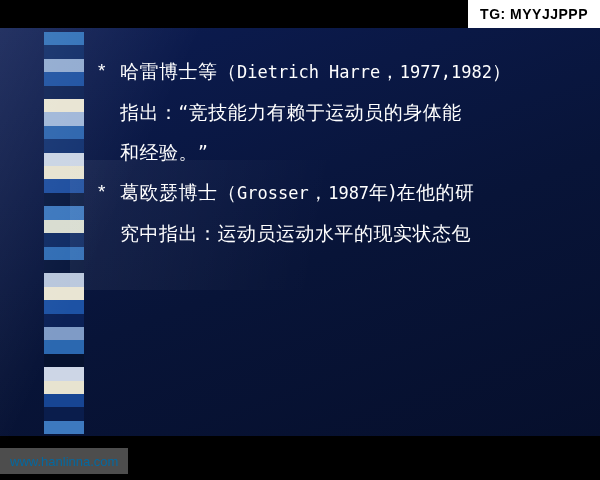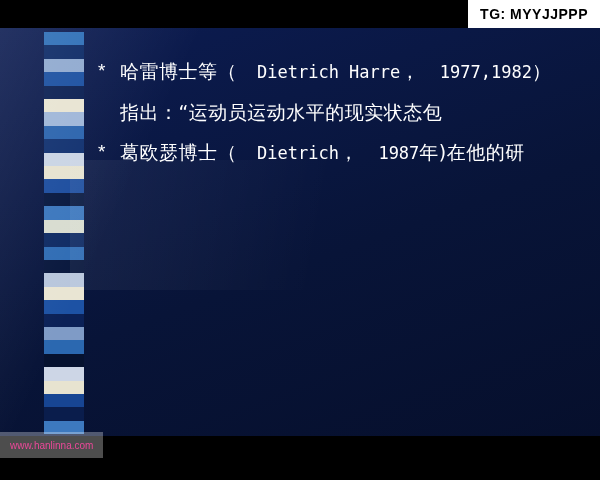--- a/index.html
+++ b/index.html
@@ -105,34 +105,33 @@
     font-size: 19px;
     line-height: 38px;
     letter-spacing: 0.5px;
     color: #ffffff;
     font-family: "DejaVu Sans", "Liberation Sans", sans-serif;
   }
   .bullet-text .latin {
     font-family: "DejaVu Sans Mono", "Liberation Mono", monospace;
     font-size: 17px;
     letter-spacing: 0px;
-    margin-left: 20px;
   }
   
   .url-bar {
     position: absolute;
     left: 0;
-    top: 432px;
+    top: 448px;
     height: 26px;
     padding: 0 10px;
     display: flex;
     align-items: center;
     background: rgba(255,255,255,0.30);
-    color: #ec4899;
-    font-size: 10px;
+    color: #0369a1;
+    font-size: 13px;
     font-family: "Liberation Sans", sans-serif;
   }
   
   .tg-tag {
     position: absolute;
     right: 0;
     top: 0;
     height: 28px;
     padding: 0 12px;
     display: flex;
@@ -190,25 +189,33 @@
   <div class="sheen"></div>
   <div class="sheen2"></div>
 
   <div class="content" id="content">
       <div class="bullet-row">
         <div class="bullet-mark">*</div>
         <div class="bullet-text">哈雷博士等（<span class="latin">Dietrich Harre</span>，<span class="latin">1977,1982</span>）</div>
       </div>
       <div class="bullet-row">
         <div class="bullet-mark"></div>
-        <div class="bullet-text">指出：“运动员运动水平的现实状态包</div>
+        <div class="bullet-text">指出：“竞技能力有赖于运动员的身体能</div>
+      </div>
+      <div class="bullet-row">
+        <div class="bullet-mark"></div>
+        <div class="bullet-text">和经验。”</div>
       </div>
       <div class="bullet-row">
         <div class="bullet-mark">*</div>
-        <div class="bullet-text">葛欧瑟博士（<span class="latin">Dietrich</span>，<span class="latin">1987</span>年)在他的研</div>
+        <div class="bullet-text">葛欧瑟博士（<span class="latin">Grosser</span>，<span class="latin">1987</span>年)在他的研</div>
+      </div>
+      <div class="bullet-row">
+        <div class="bullet-mark"></div>
+        <div class="bullet-text">究中指出：运动员运动水平的现实状态包</div>
       </div>
     </div>
 
   <div class="url-bar">
     <span>www.hanlinna.com</span>
   </div>
 
   <div class="tg-tag">
     <span>TG: MYYJJPPP</span>
   </div>

